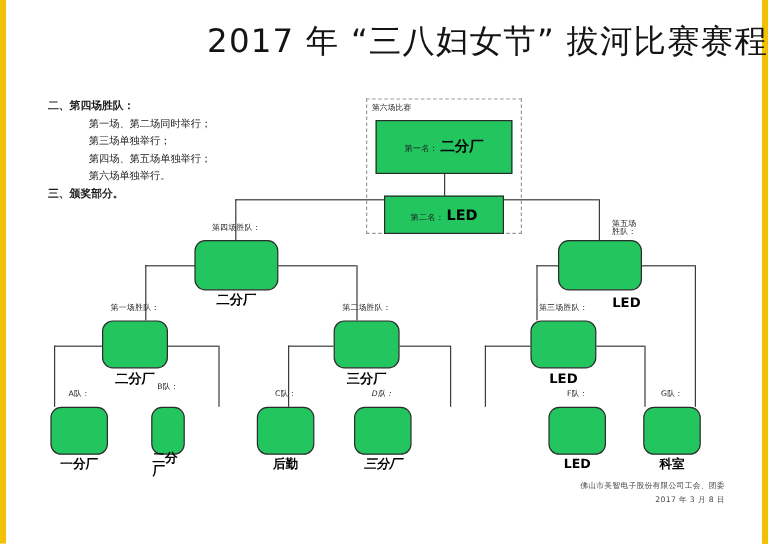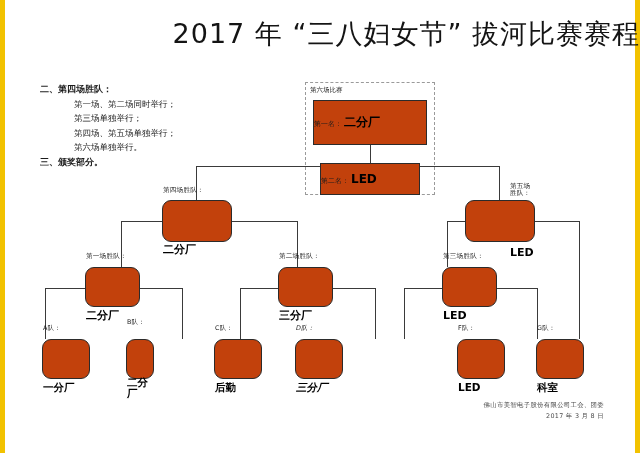--- a/index.html
+++ b/index.html
@@ -49,24 +49,24 @@
   .dashed-label{
     position:absolute;left:310px;top:86px;
     font-size:6.5px;color:#222;
   }
 
   
   .node{
     position:absolute;
     box-sizing:border-box;
     border:1px solid #2b2b2b;
-    background:#c2410c;
+    background:#22c55e;
     display:flex;
     flex-direction:column;
-    align-items:flex-start;
+    align-items:center;
     justify-content:center;
     z-index:3;
   }
   .node.rounded{border-radius:9px;gap:48px;}
   .node .lbl{
     font-size:6.6px;color:#1c1c1c;line-height:1.1;
     margin-bottom:2px;letter-spacing:.2px;
   }
   .node .val{
     font-size:11px;font-weight:bold;color:#000;line-height:1.05;

